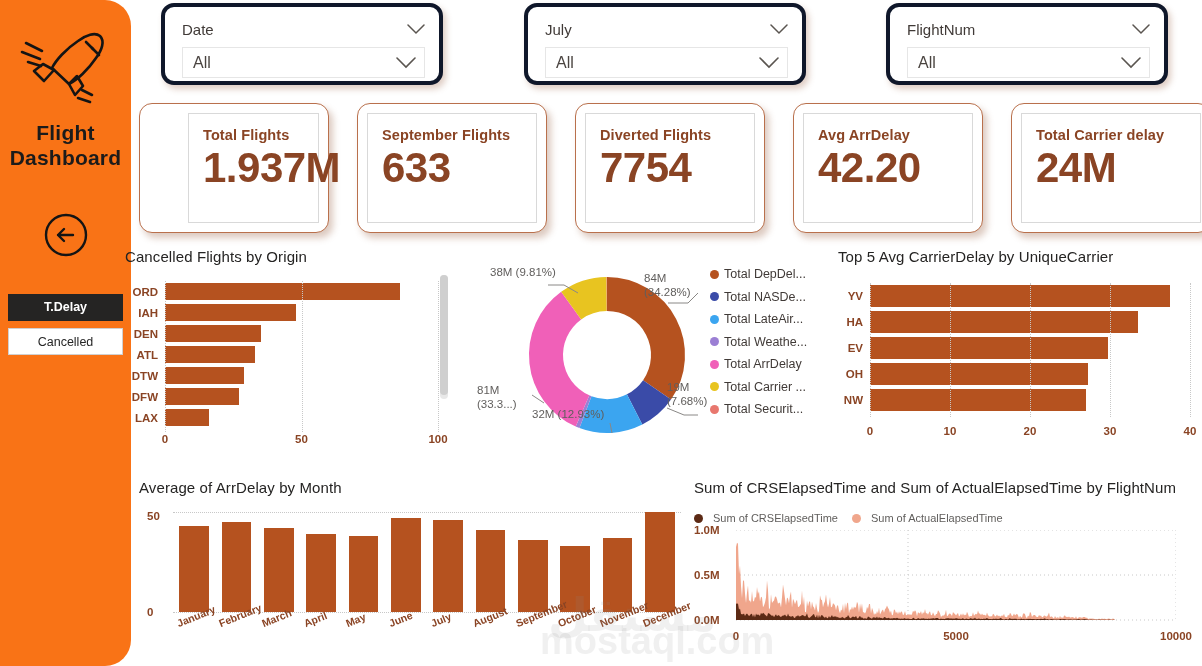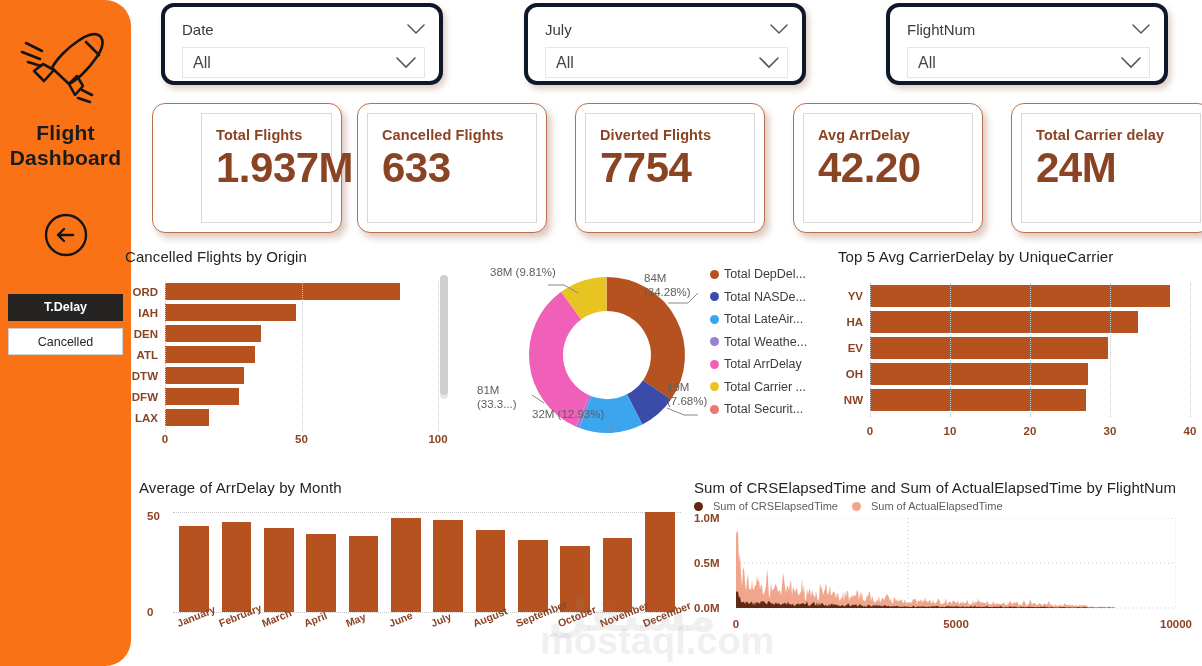--- a/index.html
+++ b/index.html
@@ -180,29 +180,29 @@
       </svg>
     </div>
     <div class="slicer-field">
       <span>All</span>
       <svg width="20" height="12" viewBox="0 0 20 12">
         <path d="M1 1 L10 10 L19 1" fill="none" stroke="#5a5550" stroke-width="1.6" stroke-linecap="round"></path>
       </svg>
     </div>
   </div>
 
-  <div class="kpi" style="left:152px; width:190px;padding-left:48px;">
+  <div class="kpi" style="left:139px; width:190px;padding-left:48px;">
     <div class="kpi-inner">
       <div class="kpi-label">Total Flights</div>
       <div class="kpi-value">1.937M</div>
     </div>
   </div>
   <div class="kpi" style="left:357px; width:190px;">
     <div class="kpi-inner">
-      <div class="kpi-label">Cancelled Flights</div>
+      <div class="kpi-label">September Flights</div>
       <div class="kpi-value">633</div>
     </div>
   </div>
   <div class="kpi" style="left:575px; width:190px;">
     <div class="kpi-inner">
       <div class="kpi-label">Diverted Flights</div>
       <div class="kpi-value">7754</div>
     </div>
   </div>
   <div class="kpi" style="left:793px; width:190px;">
@@ -401,21 +401,21 @@
         <div class="col-label" style="position: absolute; left: 467.667px; top: 6px;">December</div>
       </div>
     <div id="col-yticks">
         <div class="y-tick" style="left: 8px; top: 31px;">50</div>
         <div class="y-tick" style="left: 8px; top: 127px;">0</div>
       </div>
   </div>
 
   <div class="visual" style="left:694px; top:479px; width:508px; height:185px;">
     <div class="v-title">Sum of CRSElapsedTime and Sum of ActualElapsedTime by FlightNum</div>
-    <div id="area-legend" style="display:flex; gap:14px; margin-top:4px;">
+    <div id="area-legend" style="display:flex; gap:14px; margin-top:16px;">
         <div class="legend-inline">
           <span class="legend-dot" style="background: rgb(92, 42, 21);"></span>
           <span class="legend-text">Sum of CRSElapsedTime</span>
         </div>
         <div class="legend-inline">
           <span class="legend-dot" style="background: rgb(240, 166, 140);"></span>
           <span class="legend-text">Sum of ActualElapsedTime</span>
         </div>
       </div>
     <div style="position:relative; margin-top:6px;">

